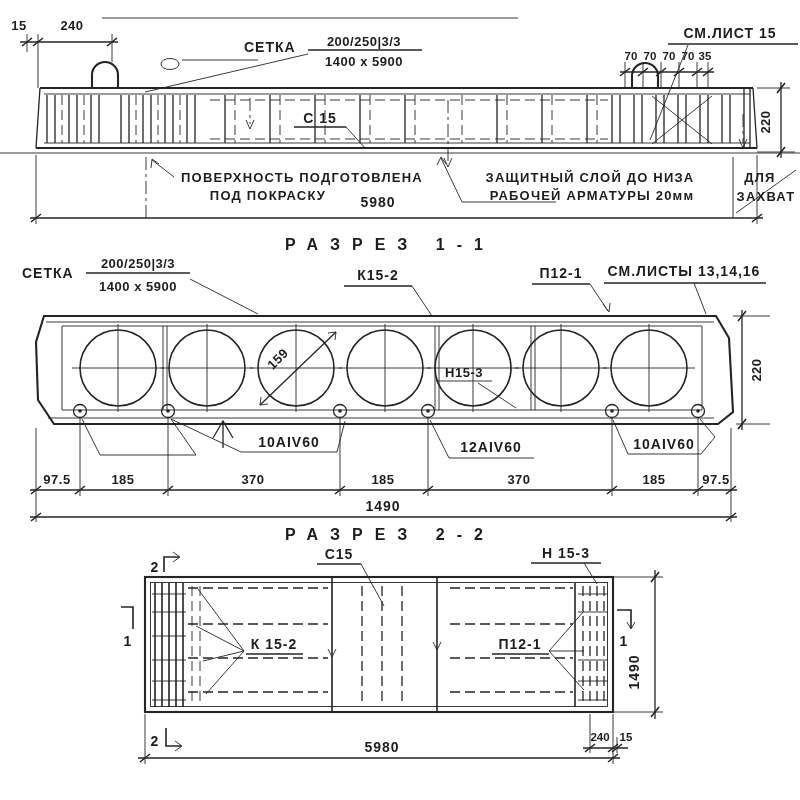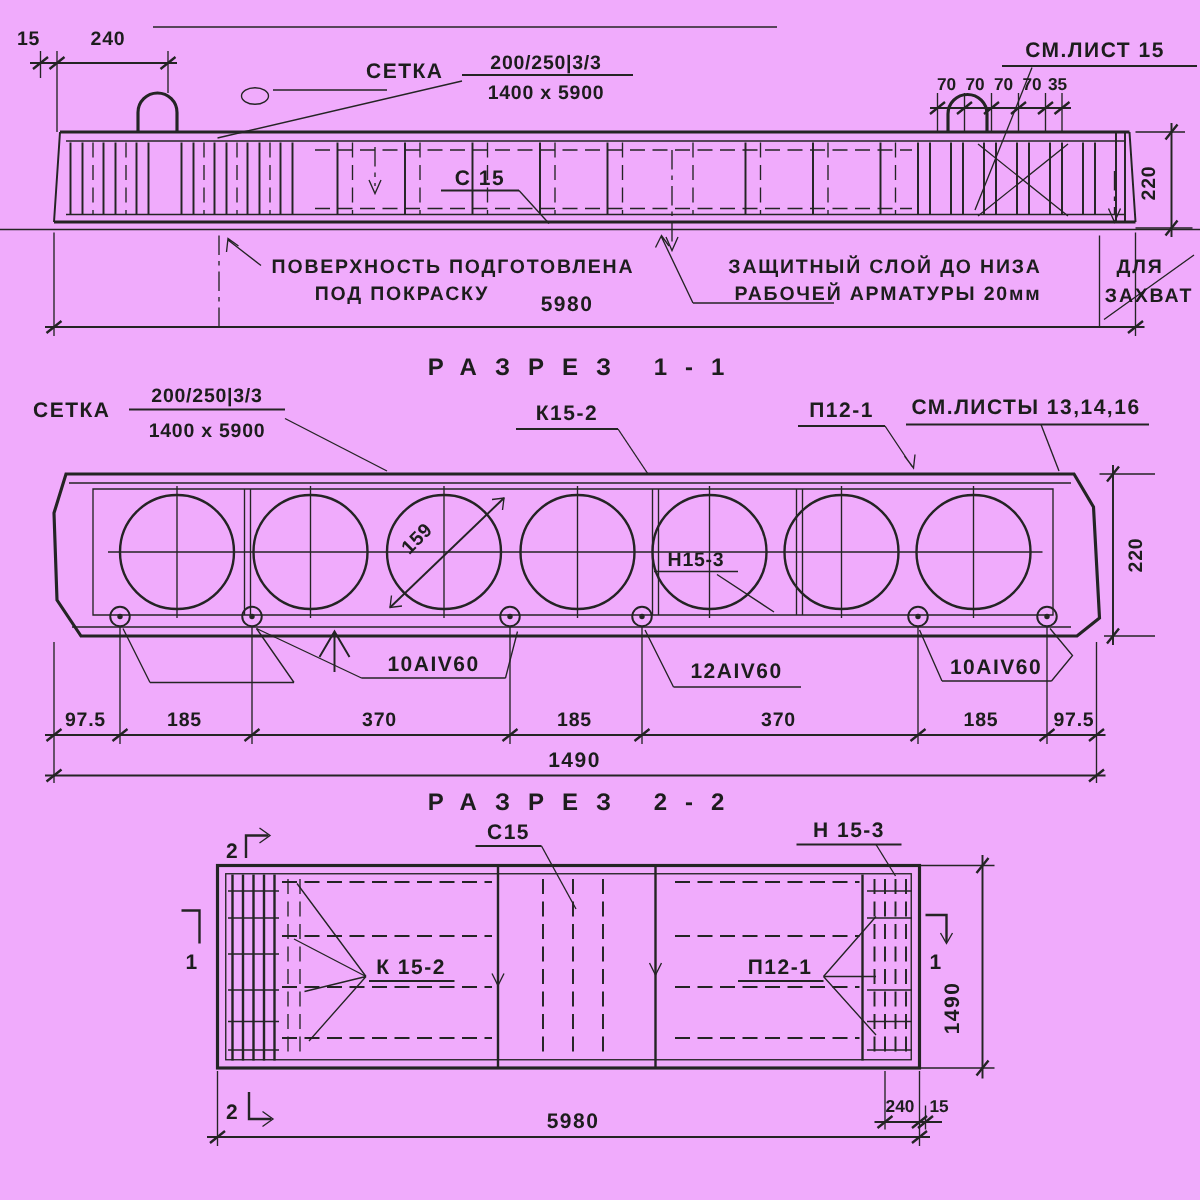--- a/index.html
+++ b/index.html
@@ -1,16 +1,16 @@
 <!DOCTYPE html>
 <html><head>
 <meta charset="utf-8">
 <style>
   html,body{margin:0;padding:0;background:#d9d9d6;}
-  .canvas{width:800px;height:800px;background:#f0abfc;position:relative;overflow:hidden;text-align:center;}
+  .canvas{width:800px;height:800px;background:#ffffff;position:relative;overflow:hidden;text-align:center;}
   svg{display:block;}
   .s{stroke:#242424;fill:none;stroke-width:1.3;stroke-linecap:butt;stroke-linejoin:miter;}
   .w2{stroke-width:2.1;}
   .w16{stroke-width:1.6;}
   .thin{stroke-width:.9;}
   .d{stroke-dasharray:10 5;}
   .dd{stroke-dasharray:13 4 3 4;}
   text{font-family:"Liberation Sans","DejaVu Sans",sans-serif;font-weight:700;fill:#1d1d1d;font-size:14px;letter-spacing:1px;}
   .f11{font-size:11.5px;letter-spacing:0;}
   .f13{font-size:13px;letter-spacing:.5px;}

